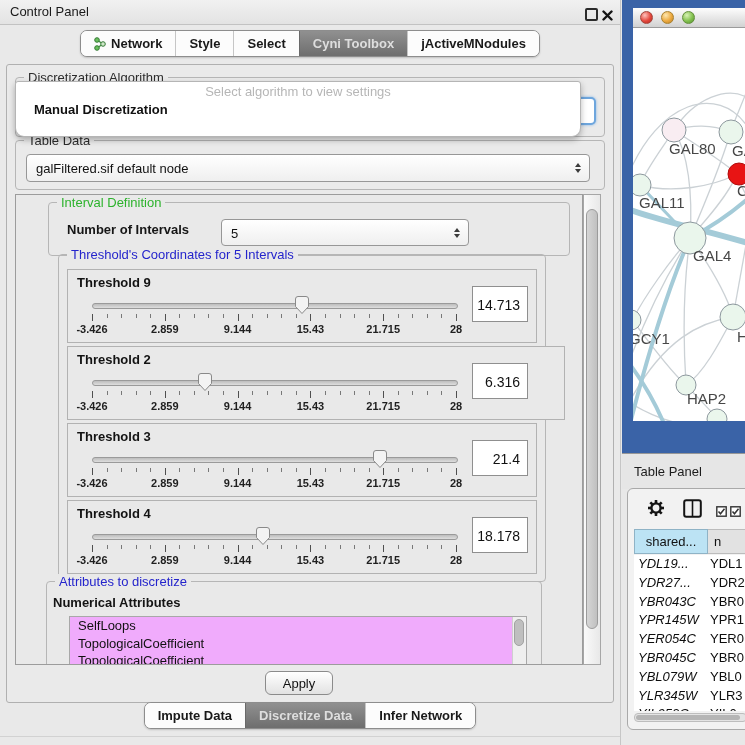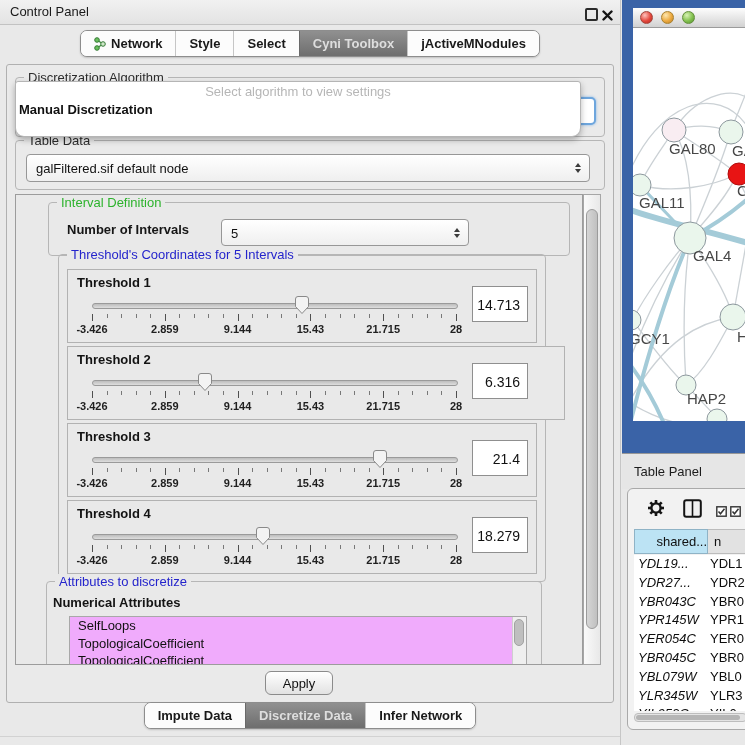--- a/index.html
+++ b/index.html
@@ -25,21 +25,21 @@
   .grp{position:absolute;border:1px solid #b6b6b6;border-radius:4px;}
   .grp-title{position:absolute;top:-8px;left:8px;background:#eaeaea;padding:0 4px;font-size:13px;color:#2d2d2d;white-space:nowrap;}
   .grp-title.green{color:#2db32d}
   .grp-title.blue{color:#2424cc}
   .vp .grp-title{background:#e9e9e9}
 
   #algoGroup{left:8px;top:12px;width:588px;height:58px}
   .focus-combo{position:absolute;left:10px;top:19px;width:566px;height:24px;background:#fff;border:2px solid #6ea6dd;border-radius:5px;box-shadow:0 0 3px #86b6e6;}
   .popup{position:absolute;left:8px;top:16px;width:564px;height:54px;background:#fff;border:1px solid #b5b5b5;border-radius:3px 3px 9px 9px;box-shadow:0 3px 6px rgba(0,0,0,.28);z-index:6;}
   .popup-hint{height:19px;line-height:20px;text-align:center;font-size:13px;color:#b6b6b6;}
-  .popup-opt{height:17px;line-height:17px;font-size:13px;padding-left:3px;color:#111;}
+  .popup-opt{height:17px;line-height:17px;font-size:13px;padding-left:18px;color:#111;}
   .popup-opt.bold{font-weight:bold}
 
   #tableDataGroup{left:8px;top:75px;width:588px;height:48px}
   .combo{position:absolute;background:linear-gradient(#ffffff,#efefef);border:1px solid #979797;border-radius:4px;font-size:13px;color:#111;}
   .combo .combo-text{position:absolute;left:9px;top:50%;transform:translateY(-50%);}
   .spinner{position:absolute;right:7px;top:50%;transform:translateY(-50%);width:7px;height:10px;}
   .spinner:before,.spinner:after{content:"";position:absolute;left:0;border-left:3.5px solid transparent;border-right:3.5px solid transparent;}
   .spinner:before{top:0;border-bottom:4px solid #3c3c3c;}
   .spinner:after{bottom:0;border-top:4px solid #3c3c3c;}
   #tableDataCombo{left:10px;top:13px;width:562px;height:26px}
@@ -85,21 +85,21 @@
 
   
   #tablePanelHeader{position:absolute;left:622px;top:453px;width:147px;height:35px;background:#e6e6e6;border-top:1px solid #979797;}
   #tablePanelHeader span{position:absolute;left:12px;top:10px;font-size:13px;color:#1c1c1c;}
   #tpBox{position:absolute;left:627px;top:488px;width:126px;height:240px;background:#f2f2f2;border:1px solid #a9a9a9;border-radius:6px;}
   .gear-icon{position:absolute;left:19px;top:10px;}
   .columns-icon{position:absolute;left:55px;top:10px;}
   .check-icon-1{position:absolute;left:88px;top:14px;}
   .check-icon-2{position:absolute;left:102px;top:14px;}
   .tp-th{position:absolute;top:40px;height:25px;font-size:13px;box-sizing:border-box;line-height:23px;color:#111;}
-  .tp-th1{left:6px;width:74px;background:#bce3f4;border:1px solid #8fb3c6;text-align:right;}
+  .tp-th1{left:6px;width:74px;background:#bce3f4;border:1px solid #8fb3c6;text-align:center;}
   .tp-th2{left:80px;width:60px;background:#e2e2e2;border:1px solid #bcbcbc;border-left:none;padding-left:6px;}
   #tpRows{position:absolute;left:6px;top:66px;width:120px;height:156px;overflow:hidden;background:#fff;}
   .tp-row{height:18.8px;line-height:18.8px;font-size:13px;white-space:nowrap;color:#0d0d0d;}
   .tp-c1{display:inline-block;width:72px;padding-left:4px;font-style:italic;}
   .tp-c2{display:inline-block;}
   .tp-hscroll{position:absolute;left:6px;top:224px;width:113px;height:9px;background:#e4e4e4;border:1px solid #bdbdbd;border-radius:4px;box-sizing:border-box;}
   .tp-hthumb{position:absolute;left:1px;top:1px;width:104px;height:5px;background:#b5b5b5;border-radius:3px;}
 </style>
 </head>
 <body>
@@ -171,21 +171,21 @@
         <div class="combo" id="intervalsCombo">
           <span class="combo-text">5</span>
           <span class="spinner"></span>
         </div>
       </div>
 
       <div class="grp" id="thrGroup">
         <span class="grp-title blue">Threshold's Coordinates for 5 Intervals</span>
         <div id="thrRows">
             <div class="thr-row" style="top: 14px;">
-              <div class="thr-label">Threshold 1</div>
+              <div class="thr-label">Threshold 9</div>
               <div class="thr-track"></div>
               <div class="tick tick-major" style="left: 24px;"></div>
               <div class="tick" style="left: 38.56px;"></div>
               <div class="tick" style="left: 53.12px;"></div>
               <div class="tick" style="left: 67.68px;"></div>
               <div class="tick" style="left: 82.24px;"></div>
               <div class="tick tick-major" style="left: 96.8px;"></div>
               <div class="tick" style="left: 111.36px;"></div>
               <div class="tick" style="left: 125.92px;"></div>
               <div class="tick" style="left: 140.48px;"></div>
@@ -328,21 +328,21 @@
               <div class="tick tick-major" style="left: 388px;"></div>
               <div class="tick-label" style="left: -8px;">-3.426</div>
               <div class="tick-label" style="left: 64.8px;">2.859</div>
               <div class="tick-label" style="left: 137.6px;">9.144</div>
               <div class="tick-label" style="left: 210.4px;">15.43</div>
               <div class="tick-label" style="left: 283.2px;">21.715</div>
               <div class="tick-label" style="left: 356px;">28</div>
               <div class="thr-thumb" style="left: 187.077px;"><svg width="16" height="19">
                   <path d="M1.5,3 a2.5,2.5 0 0 1 2.5,-2.5 h8 a2.5,2.5 0 0 1 2.5,2.5 v7.5 l-6.5,7 -6.5,-7 z" fill="#f3f3f3" stroke="#898989"></path>
                 </svg></div>
-              <div class="thr-value">18.279</div>
+              <div class="thr-value">18.178</div>
             </div>
           </div>
       </div>
 
       <div class="grp" id="attrGroup">
         <span class="grp-title blue">Attributes to discretize</span>
         <span class="attrListTitle">Numerical Attributes</span>
         <div class="attr-list" id="attrList">
           <div class="attr-scroll">
             <div class="attr-thumb"></div>

